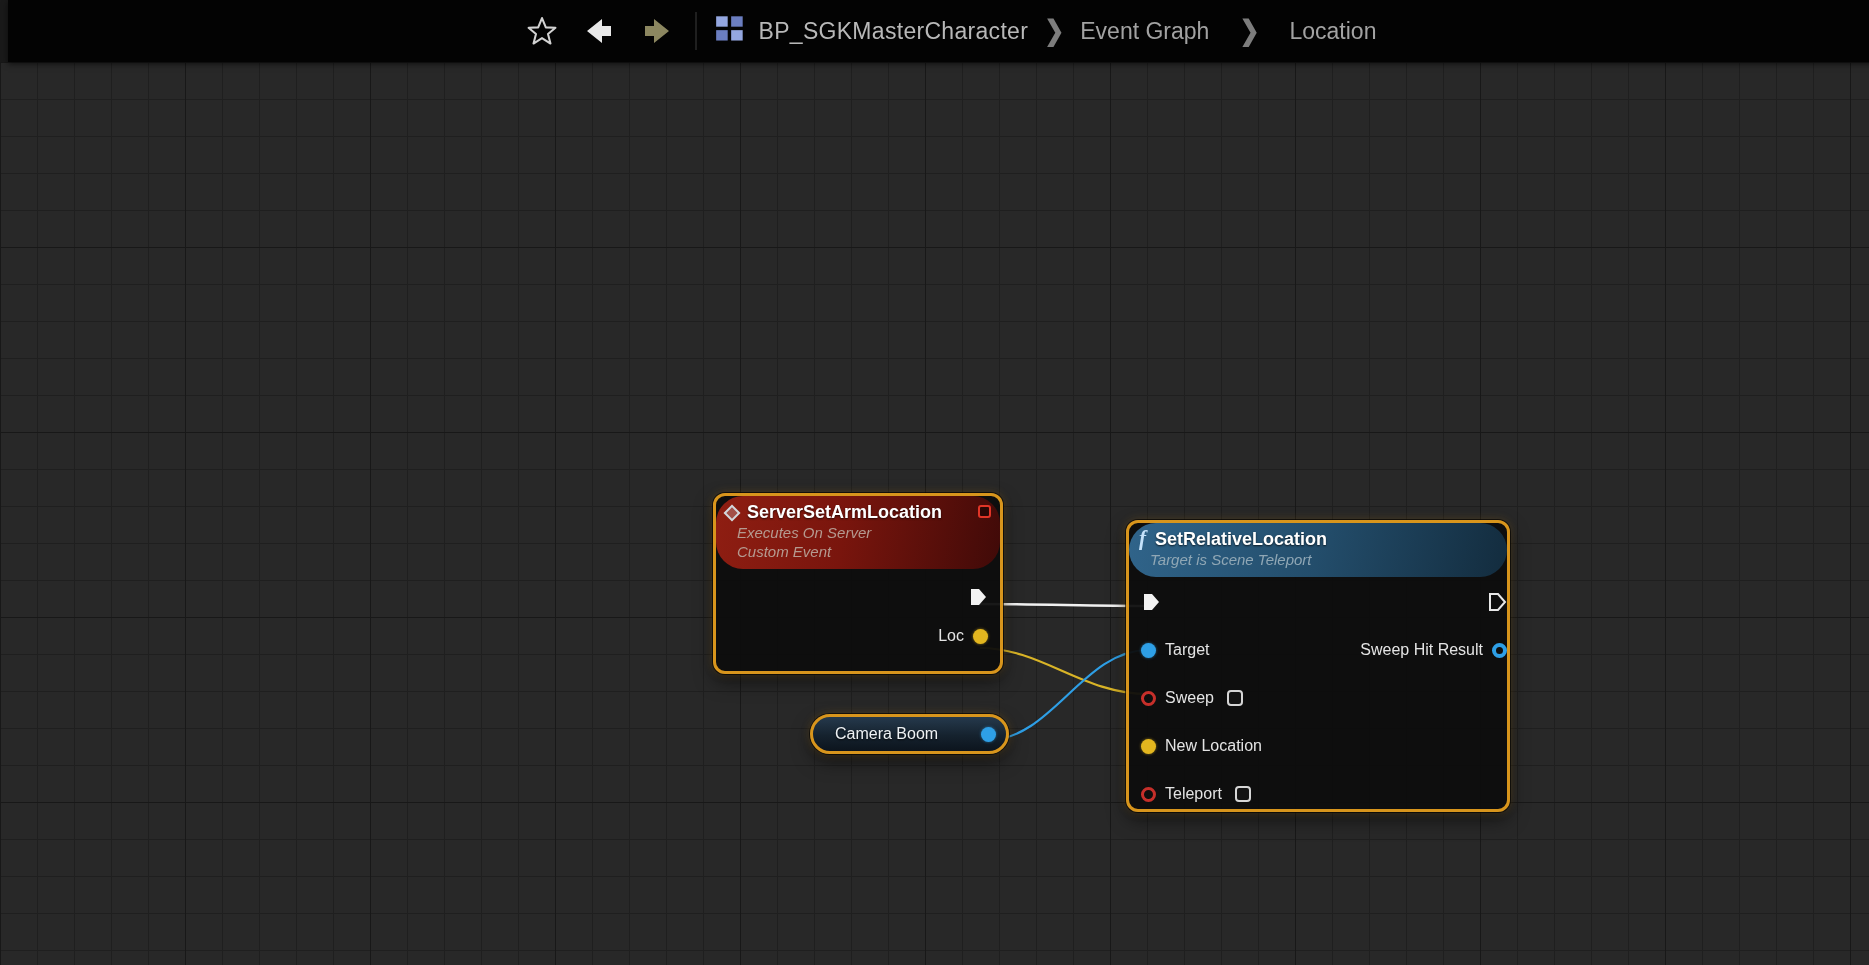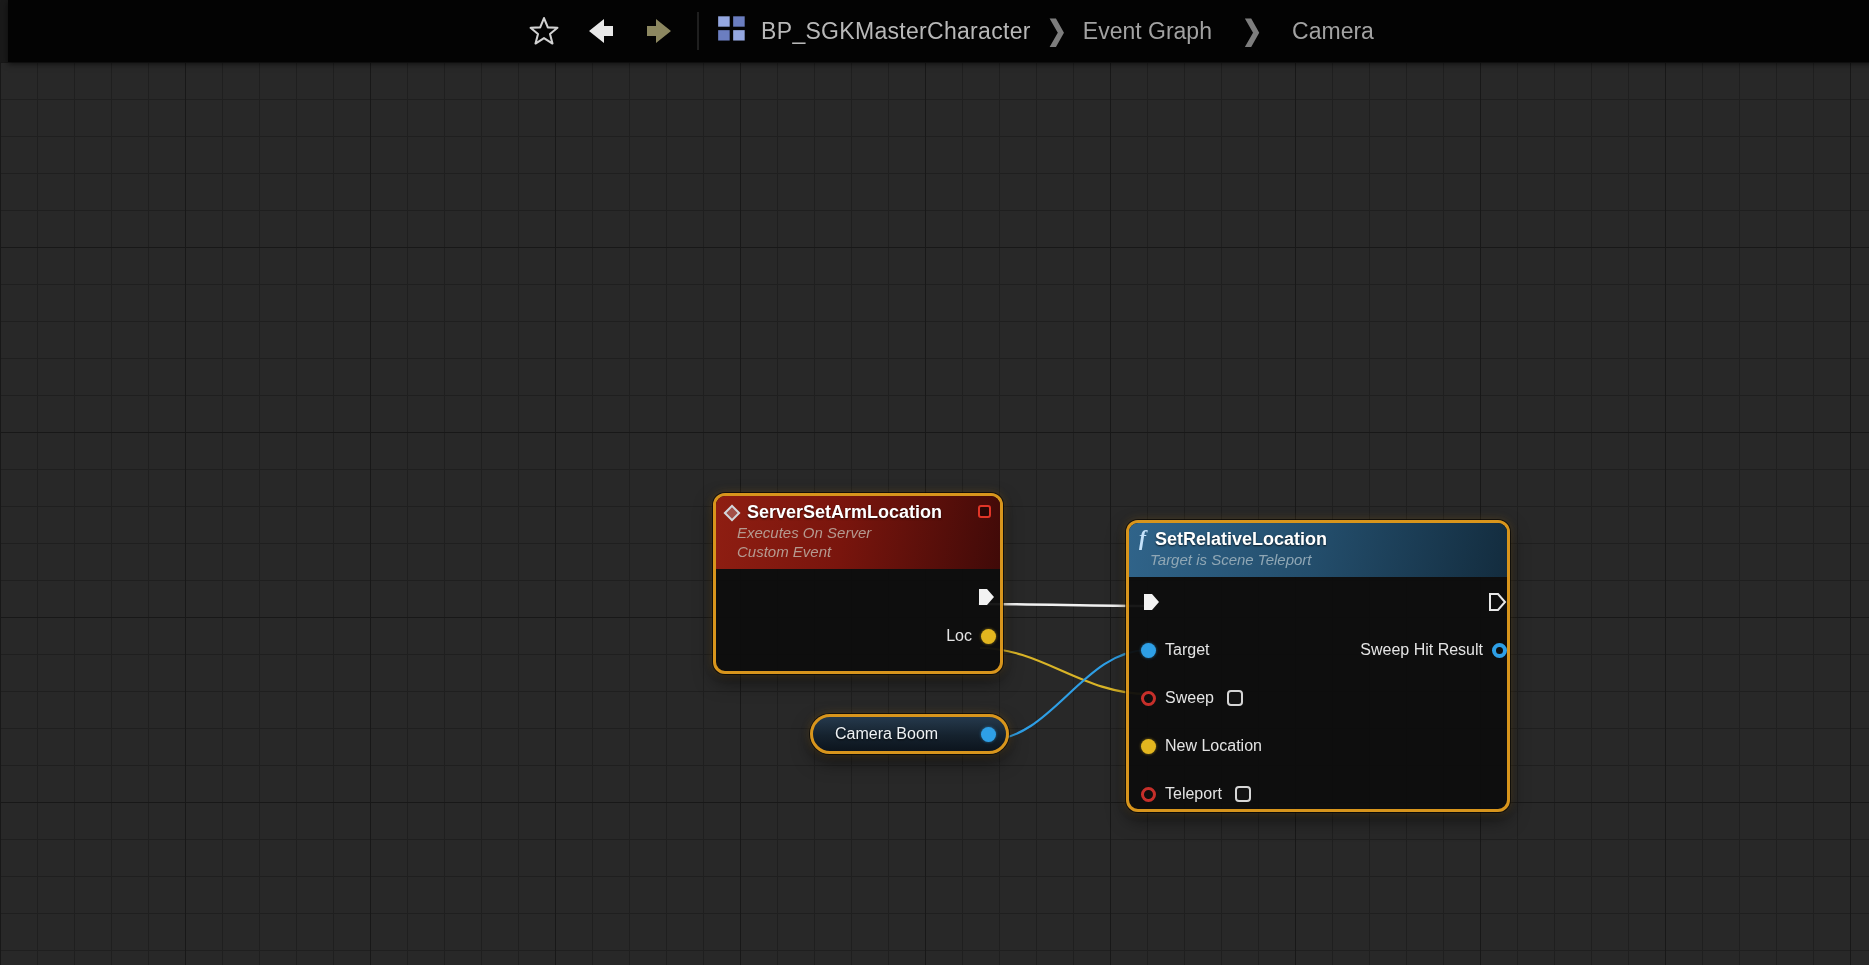--- a/index.html
+++ b/index.html
@@ -55,42 +55,42 @@
 
   
   .node {
     position:absolute; z-index:2;
     border:3px solid #d8951c;
     border-radius:12px;
     background:rgba(13,13,13,0.95);
     box-shadow:0 0 0 1px rgba(0,0,0,0.65), 0 0 10px rgba(216,149,28,0.25), 0 8px 18px rgba(0,0,0,0.5);
     overflow:hidden;
   }
-  .node-header { padding:6px 10px 8px 10px; position:relative; }
+  .node-header { padding:6px 10px 8px 10px; position:relative;border-radius:27px; }
   .node-title-row { display:flex; align-items:center; gap:9px; }
   .node-title { font-size:18px; font-weight:bold; color:#ffffff; text-shadow:0 1px 2px rgba(0,0,0,0.7); white-space:nowrap; }
   .node-subtitle { font-style:italic; font-size:15px; line-height:1.28; white-space:nowrap;margin-left:11px; }
 
   
   .node-event { left:713px; top:431px; width:290px; height:181px; }
   .node-event .node-header {
     background:linear-gradient(100deg, #8f1e12 0%, #79150d 45%, #400a08 100%);
   }
   .node-event .node-subtitle { color:#b59a90; }
   .diamond-icon {
     width:12px; height:12px; flex:0 0 auto;
     border:2px solid #d3d7dc; background:rgba(230,235,240,0.25);
     transform:rotate(45deg);
   }
   .event-badge {
     position:absolute; top:9px; right:9px;
     width:13px; height:13px; border:2.5px solid #e03527; border-radius:3px;
     background:#2a0705;
   }
-  .event-body { padding:18px 4px 14px 12px; display:flex; flex-direction:column; align-items:flex-end; gap:20px; }
+  .event-body { padding:18px 12px 14px 12px; display:flex; flex-direction:column; align-items:flex-end; gap:20px; }
 
   
   .node-func { left:1126px; top:458px; width:384px; height:292px; }
   .node-func .node-header {
     background:linear-gradient(100deg, #30648a 0%, #234d6b 50%, #132c3e 100%);
   }
   .node-func .node-subtitle { color:#90a7b5; }
   .func-icon {
     font-family:"Liberation Serif", serif; font-style:italic; font-weight:bold;
     font-size:21px; color:#c5e2fb; line-height:1; flex:0 0 auto; margin-top:-2px;
@@ -147,21 +147,21 @@
       <rect x="1" y="1" width="10" height="9" fill="#94a7e0"></rect>
       <rect x="14" y="1" width="10" height="9" fill="#6b7ec0"></rect>
       <rect x="1" y="13" width="10" height="9" fill="#6b7ec0"></rect>
       <rect x="14" y="13" width="10" height="9" fill="#94a7e0"></rect>
     </svg>
   </div>
   <div class="bc-title">BP_SGKMasterCharacter</div>
   <div class="bc-chev">❯</div>
   <div class="bc-graph">Event Graph</div>
   <div class="bc-chev bc-chev2">❯</div>
-  <div class="bc-sub">Camera</div>
+  <div class="bc-sub">Location</div>
 </div>
 
 <div class="graph">
 
   <svg class="wires">
     <path class="wire wire-exec" d="M978,542 C1035,542 1095,544 1151,544"></path>
     <path class="wire wire-vector" d="M980,586 C1042,586 1082,632 1148,632"></path>
     <path class="wire wire-object" d="M988,678 C1052,678 1083,588 1148,588"></path>
   </svg>
 

